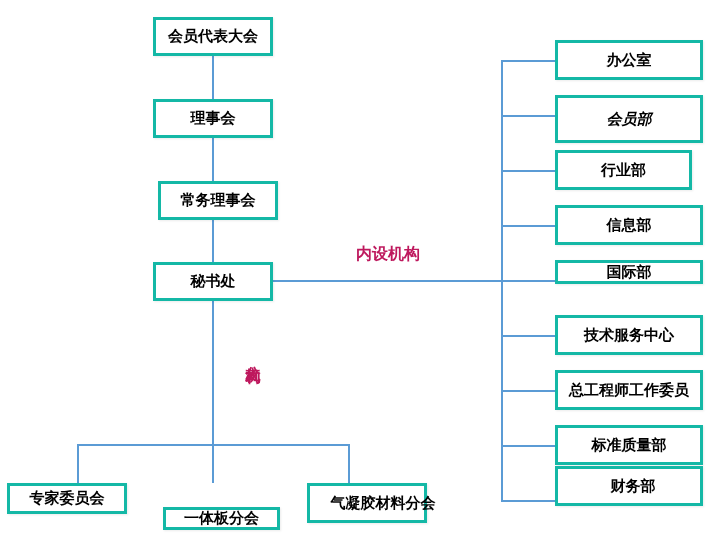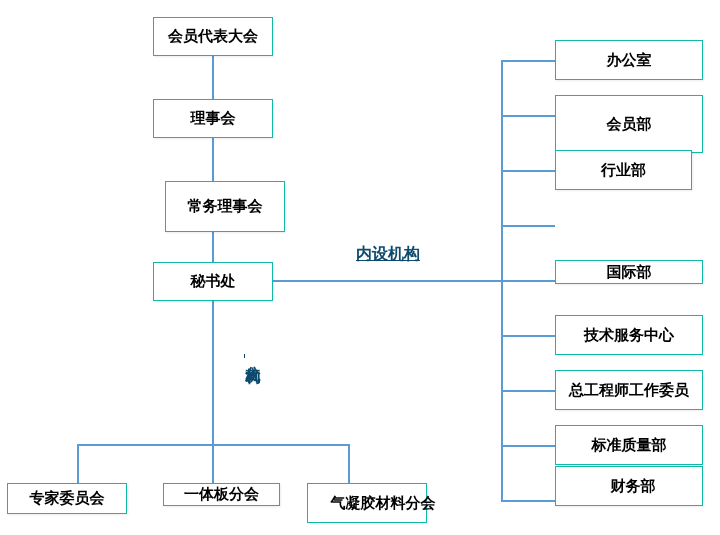--- a/index.html
+++ b/index.html
@@ -12,21 +12,21 @@
     position: relative;
     width: 720px;
     height: 535px;
     background: #ffffff;
     overflow: hidden;
   }
   .node {
     position: absolute;
     box-sizing: border-box;
     background: #ffffff;
-    border: 1px solid #14b8a6;
+    border: 3px solid #14b8a6;
     box-shadow: 1px 1px 2px rgba(0,0,0,0.08);
     display: flex;
     align-items: center;
     justify-content: center;
     font-size: 15px;
     font-weight: bold;
     color: #000000;
     white-space: nowrap;
   }
   .hline {
@@ -36,23 +36,22 @@
   }
   .vline {
     position: absolute;
     width: 1.5px;
     background: #5b9bd5;
   }
   .flow-label {
     position: absolute;
     font-size: 16px;
     font-weight: bold;
-    color: #0c4a6e;
+    color: #be185d;
     white-space: nowrap;
-    text-decoration: underline;
   }
   .flow-label.vertical {
     writing-mode: vertical-lr;
     text-orientation: upright;
     font-size: 15px;
     letter-spacing: 1px;
     white-space: normal;
   }
 </style>
 </head>
@@ -82,58 +81,61 @@
   <div class="hline" style="left:77px; top:444px; width:272px;"></div>
   <div class="vline" style="left:77px; top:444px; height:39px;"></div>
   <div class="vline" style="left:348px; top:444px; height:39px;"></div>
 
   <div class="node" style="left:153px; top:17px; width:120px; height:39px;">
     <span>会员代表大会</span>
   </div>
   <div class="node" style="left:153px; top:99px; width:120px; height:39px;">
     <span>理事会</span>
   </div>
-  <div class="node" style="left:165px; top:181px; width:120px; height:51px;">
+  <div class="node" style="left:158px; top:181px; width:120px; height:39px;">
     <span>常务理事会</span>
   </div>
   <div class="node" style="left:153px; top:262px; width:120px; height:39px;">
     <span>秘书处</span>
   </div>
 
   <div class="flow-label" style="left:350px; top:244px; width:76px; text-align:center;">内设机构</div>
   <div class="flow-label vertical" style="left:243px; top:354px;">分支机构</div>
 
   <div class="node" style="left:555px; top:40px; width:148px; height:40px;">
     <span>办公室</span>
   </div>
-  <div class="node" style="left:555px; top:95px; width:148px; height:58px;">
+  <div class="node" style="left:555px; top:95px; width:148px; height:48px;font-style:italic;">
     <span>会员部</span>
   </div>
   <div class="node" style="left:555px; top:150px; width:137px; height:40px;">
     <span>行业部</span>
+  </div>
+  <div class="node" style="left:555px; top:205px; width:148px; height:40px;">
+    <span>信息部</span>
   </div>
   <div class="node" style="left:555px; top:260px; width:148px; height:24px;">
     <span>国际部</span>
   </div>
   <div class="node" style="left:555px; top:315px; width:148px; height:40px;">
     <span>技术服务中心</span>
   </div>
   <div class="node" style="left:555px; top:370px; width:148px; height:40px;">
     <span>总工程师工作委员</span>
   </div>
   <div class="node" style="left:555px; top:425px; width:148px; height:40px;">
     <span>标准质量部</span>
   </div>
   <div class="node" style="left:555px; top:466px; width:148px; height:40px;padding-left:8px;">
     <span>财务部</span>
   </div>
 
   <div class="node" style="left:7px; top:483px; width:120px; height:31px;">
     <span>专家委员会</span>
   </div>
-  <div class="node" style="left:163px; top:483px; width:117px; height:23px;">
+  <div class="node" style="left:163px; top:507px; width:117px; height:23px;">
     <span>一体板分会</span>
   </div>
   <div class="node" style="left:307px; top:483px; width:120px; height:40px;padding-left:32px;">
     <span>气凝胶材料分会</span>
   </div>
 
 </div>
 
 </body></html>

